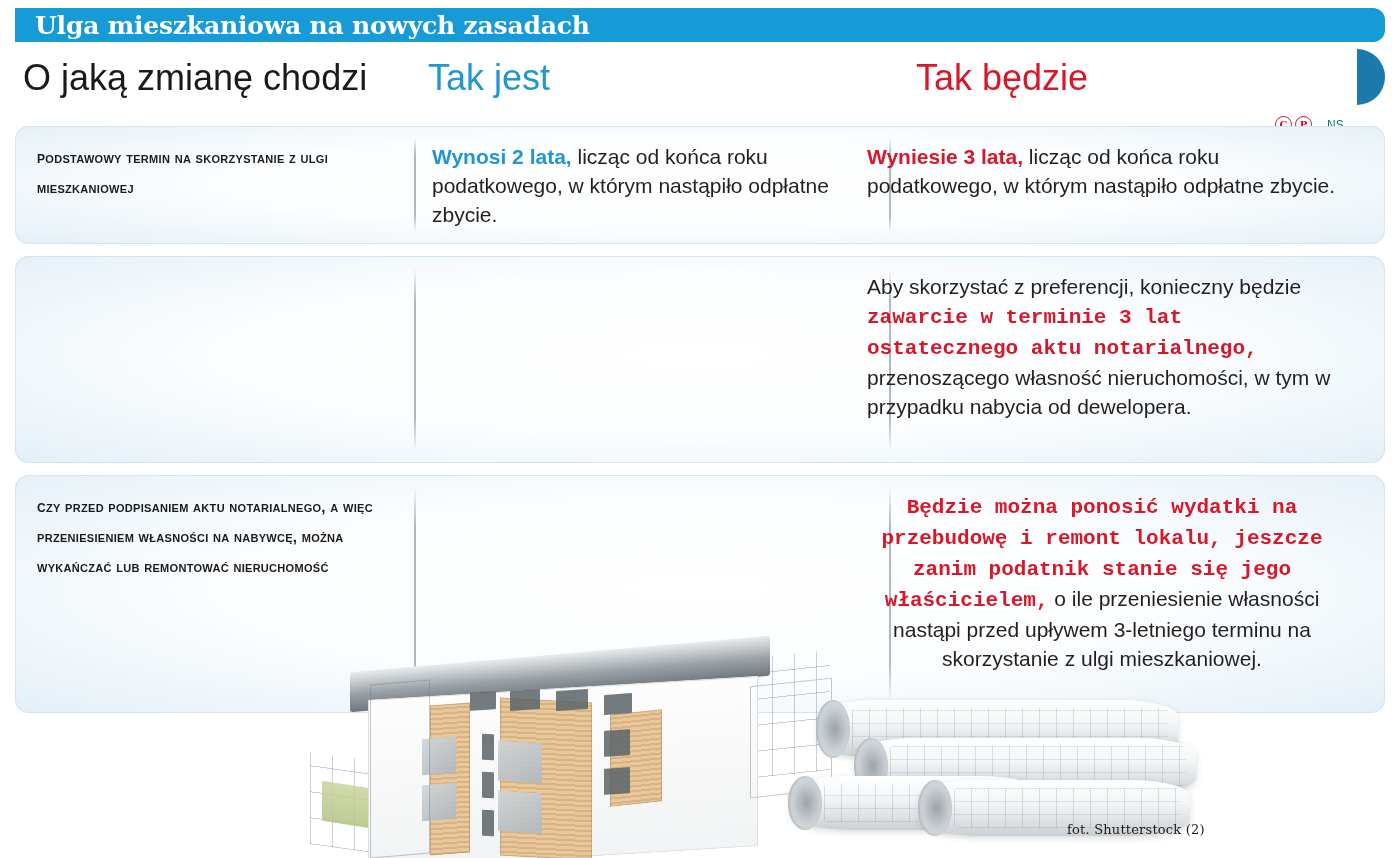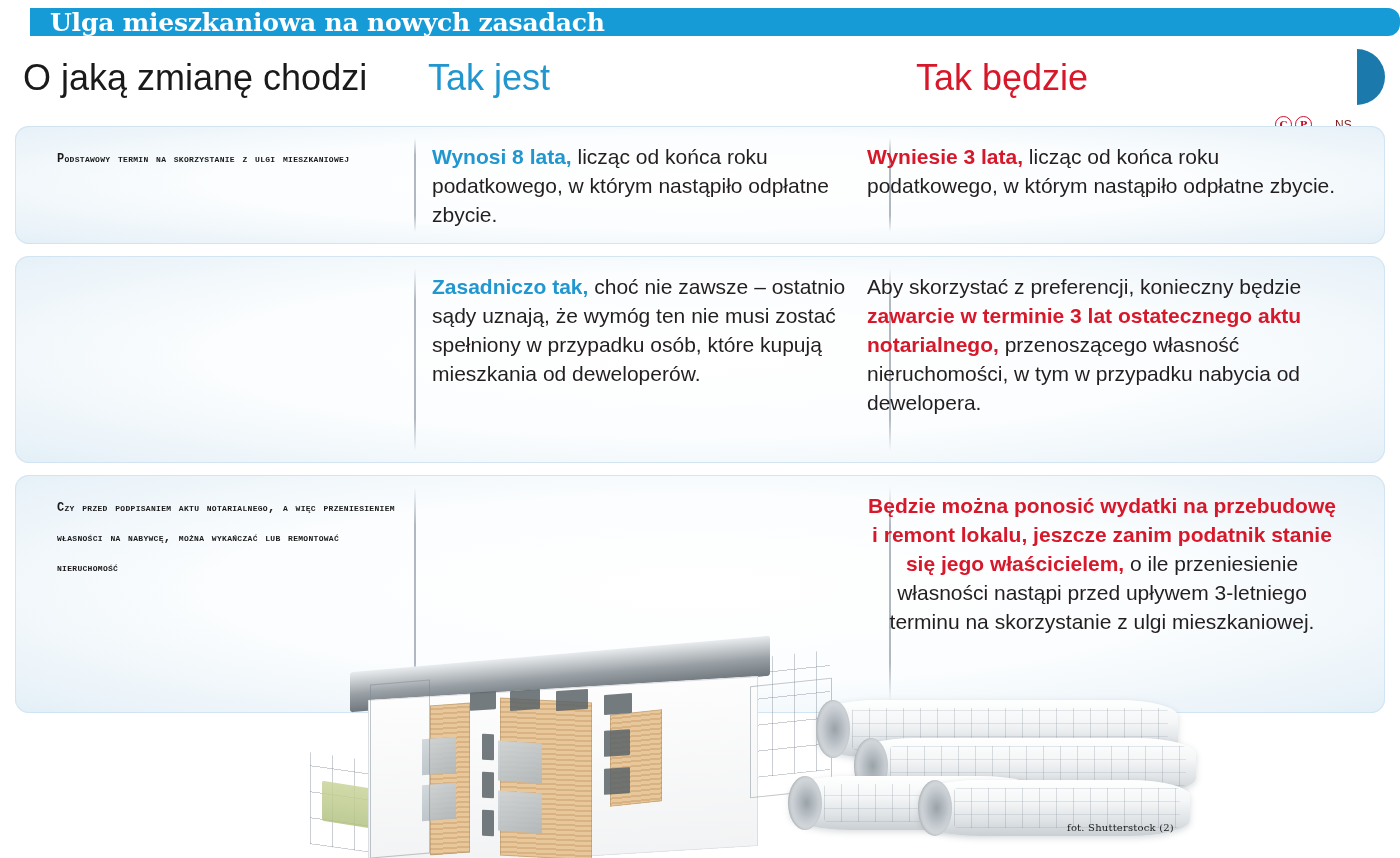--- a/index.html
+++ b/index.html
@@ -7,21 +7,21 @@
   body{
     width:1400px;height:858px;
     background:#ffffff;
     font-family:"Liberation Sans", sans-serif;
     overflow:hidden;
     position:relative;
   }
 
   
   .titlebar{
-    position:absolute;left:30px;top:8px;width:1370px;height:28px;
+    position:absolute;left:15px;top:8px;width:1370px;height:34px;
     background:#179bd7;
     border-radius:0 12px 12px 0;
     display:flex;align-items:center;
   }
   .titlebar-text{
     color:#ffffff;
     font-family:"DejaVu Serif", serif;
     font-weight:bold;
     font-size:25px;
     letter-spacing:-0.2px;
@@ -55,21 +55,21 @@
   }
   .mark-c,.mark-p{
     width:15px;height:15px;border-radius:50%;
     border:1.6px solid #c8102e;color:#c8102e;
     font-size:10px;font-weight:bold;
     display:flex;align-items:center;justify-content:center;
     font-family:"DejaVu Serif", serif;
     line-height:1;
   }
   .mark-ns{
-    font-size:12px;color:#7f1d1d;margin-left:20px;
+    font-size:12px;color:#0f766e;margin-left:12px;
     font-family:"Liberation Sans", sans-serif;
   }
 
   
   .card{
     position:absolute;left:15px;width:1370px;
     border-radius:14px;
     background:
       radial-gradient(ellipse 78% 86% at 50% 48%, #ffffff 0%, #fbfdfe 46%, #eaf3f9 78%, #d9e8f3 100%);
     box-shadow:inset 0 0 0 1px rgba(206,226,240,0.85);
@@ -85,41 +85,40 @@
   .div1{ left:399px; }
   .div2{ left:874px; }
 
   
   .cell{ position:absolute; top:16px; }
   .cell-q{  left:22px;  width:370px; }
   .cell-now{left:417px; width:450px; }
   .cell-will{left:852px;width:470px; }
 
   .qtext{
-    font-family:Liberation Mono, monospace;
+    font-family:Liberation Sans, sans-serif;
     font-weight:bold;
-    font-size:12px;
+    font-size:15px;
     line-height:30px;
     color:#1a1a1a;
     font-variant:small-caps;
     text-transform:lowercase;
     letter-spacing:0.3px;
-    margin-left:20px;
   }
   .qtext::first-letter{ font-size:17.5px; }
 
   .body{
     font-size:21px;
     line-height:29px;
     color:#231f20;
     font-family:"Liberation Sans", sans-serif;
   }
   .lead-blue{ color:#2196cf; font-weight:bold; }
   .lead-red { color:#d7182a; font-weight:bold; }
-  .em-red   { color:#d7182a; font-weight:bold; }
+  .em-red   { color:#d7182a; font-weight:bold;font-family:Liberation Mono, monospace; }
 
   .wrap-indent{ text-align:center; }
 
   
   .photo-layer{
     position:absolute;left:0;top:600px;width:1400px;height:258px;
     overflow:hidden;pointer-events:none;
   }
 
   
@@ -190,21 +189,21 @@
     opacity:.85;border-radius:4px;
   }
   .rA{ left:28px; top:8px;  width:360px; height:58px; }
   .rB{ left:66px; top:46px; width:340px; height:56px; }
   .rC{ left:0px;  top:84px; width:250px; height:54px; }
   .rD{ left:130px;top:88px; width:270px; height:56px; }
 
   .credit{
     position:absolute;left:1067px;top:822px;
     font-family:"DejaVu Serif", serif;
-    font-size:10px;color:#1a1a1a;
+    font-size:13px;color:#1a1a1a;
     letter-spacing:0.2px;
     white-space:nowrap;
   }
 </style>
 </head>
 <body>
 
 <div class="titlebar">
   <span class="titlebar-text">Ulga mieszkaniowa na nowych zasadach</span>
 </div>
@@ -224,36 +223,33 @@
 
 <div class="card row1">
   <div class="divider div1"></div>
   <div class="divider div2"></div>
 
   <div class="cell cell-q">
     <div class="qtext">Podstawowy termin na skorzystanie z ulgi mieszkaniowej</div>
   </div>
 
   <div class="cell cell-now">
-    <div class="body"><span class="lead-blue">Wynosi 8 lata,</span><span> licząc od końca roku podatkowego, w którym nastąpiło odpłatne zbycie.</span></div>
+    <div class="body"><span class="lead-blue">Wynosi 2 lata,</span><span> licząc od końca roku podatkowego, w którym nastąpiło odpłatne zbycie.</span></div>
   </div>
 
   <div class="cell cell-will">
     <div class="body"><span class="lead-red">Wyniesie 3 lata,</span><span> licząc od końca roku podatkowego, w którym nastąpiło odpłatne zbycie.</span></div>
   </div>
 </div>
 
 <div class="card row2">
   <div class="divider div1"></div>
   <div class="divider div2"></div>
 
 
-  <div class="cell cell-now">
-    <div class="body"><span class="lead-blue">Zasadniczo tak,</span><span> choć nie zawsze – ostatnio sądy uznają, że wymóg ten nie musi zostać spełniony w przypadku osób, które kupują mieszkania od deweloperów.</span></div>
-  </div>
 
   <div class="cell cell-will">
     <div class="body"><span>Aby skorzystać z preferencji, konieczny będzie </span><span class="em-red">zawarcie w terminie 3 lat ostatecznego aktu notarialnego,</span><span> przenoszącego własność nieruchomości, w tym w przypadku nabycia od dewelopera.</span></div>
   </div>
 </div>
 
 <div class="card row3">
   <div class="divider div1"></div>
   <div class="divider div2"></div>
 

